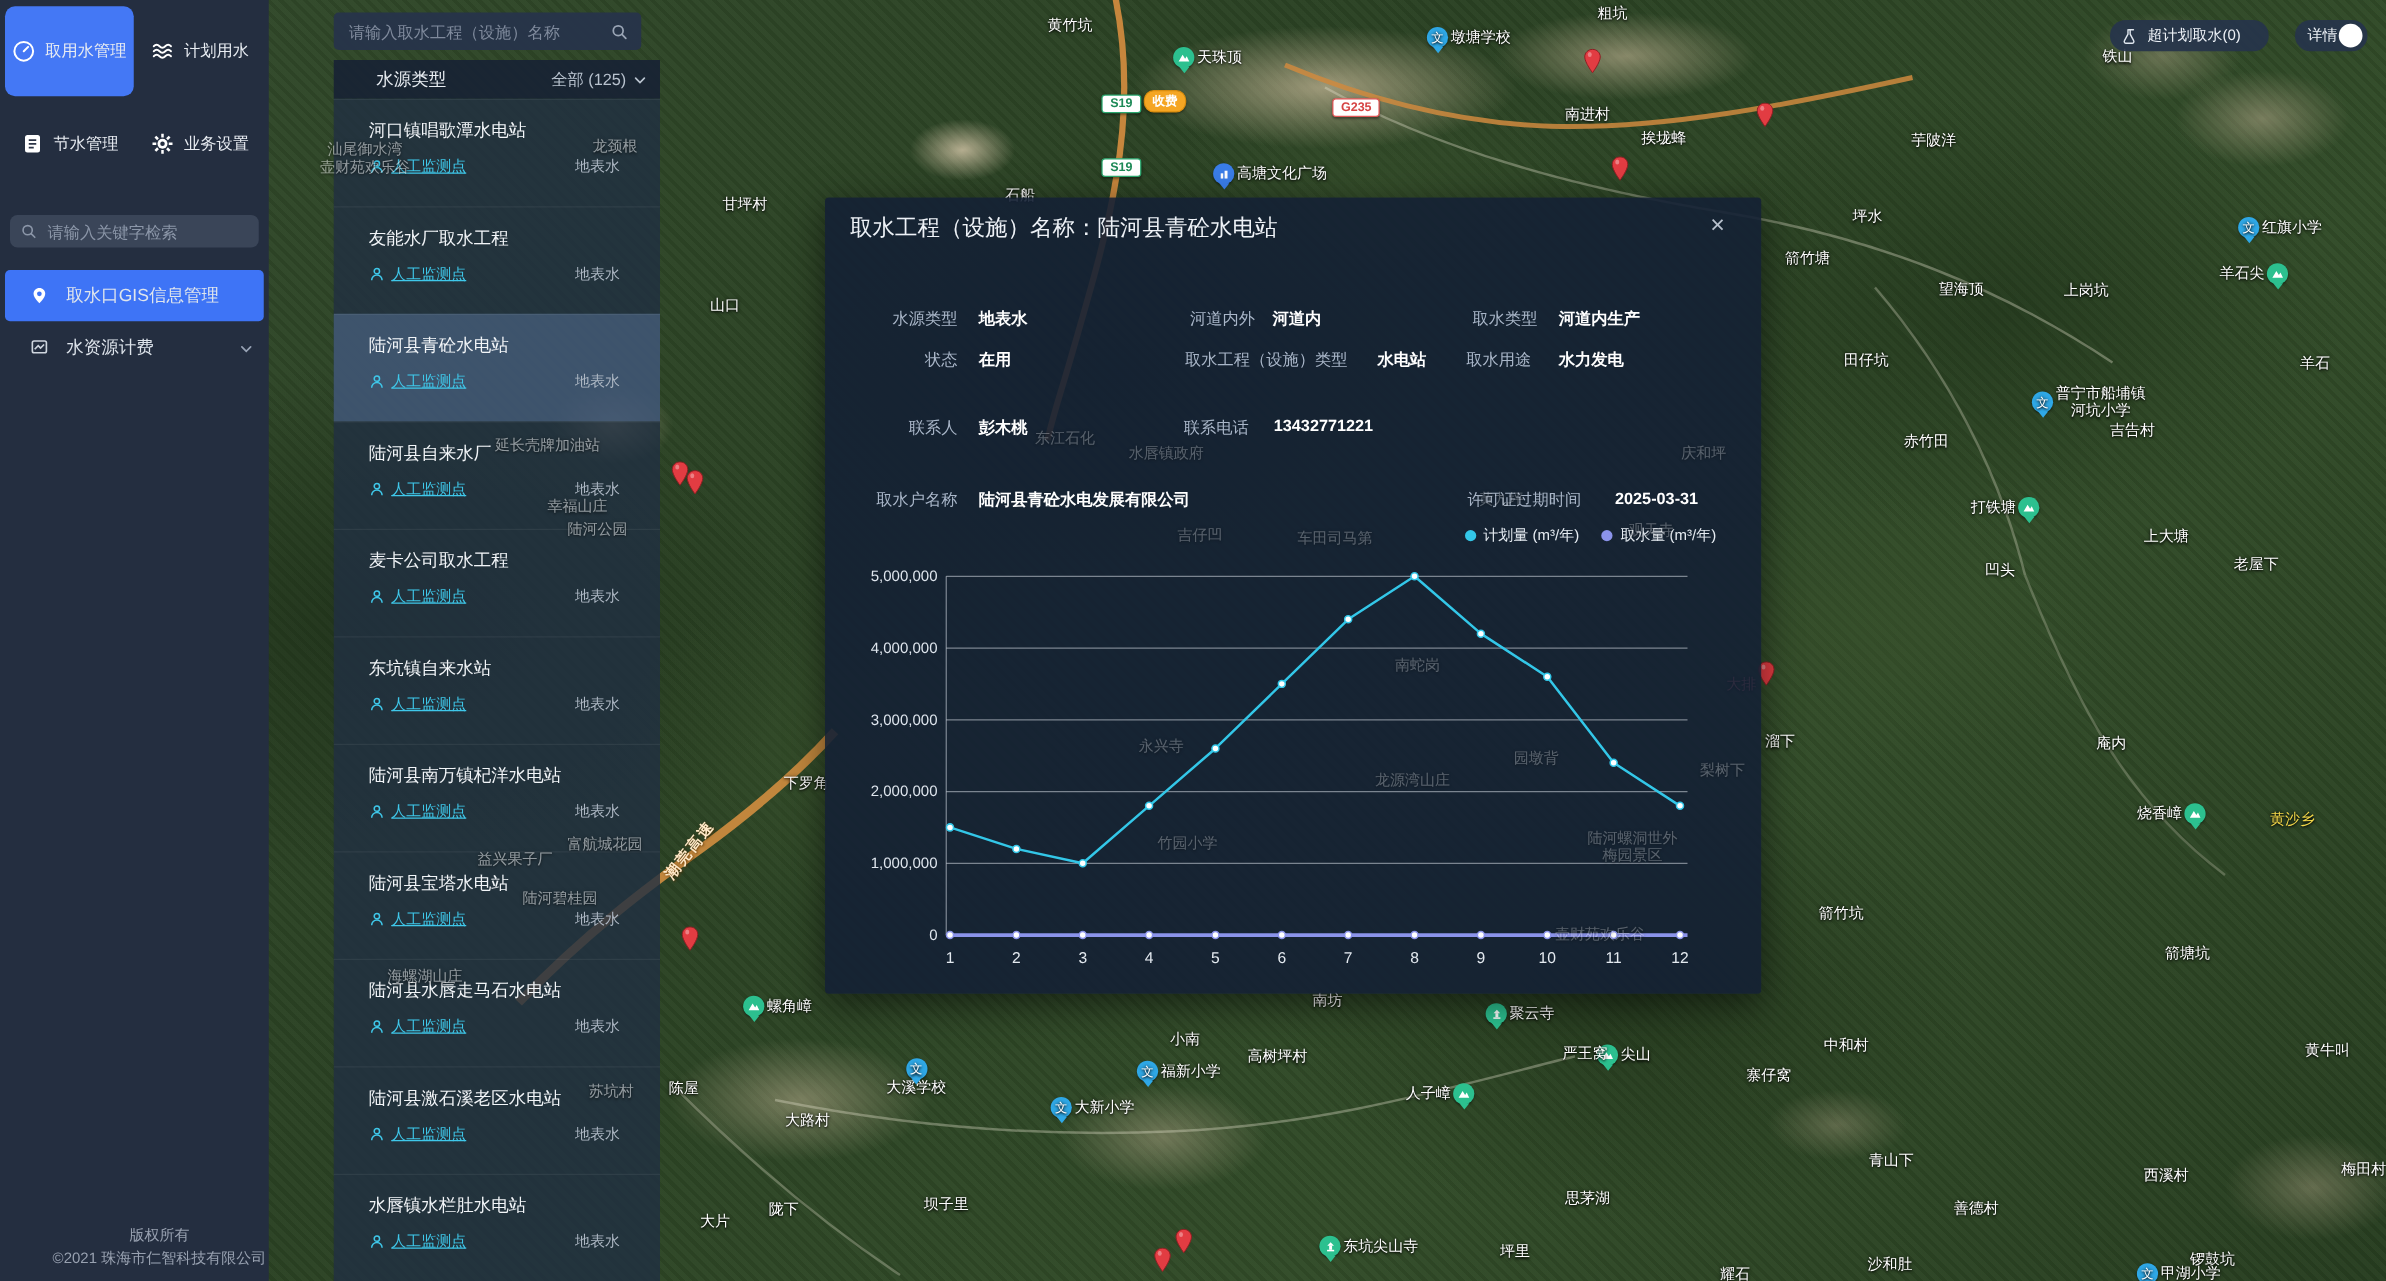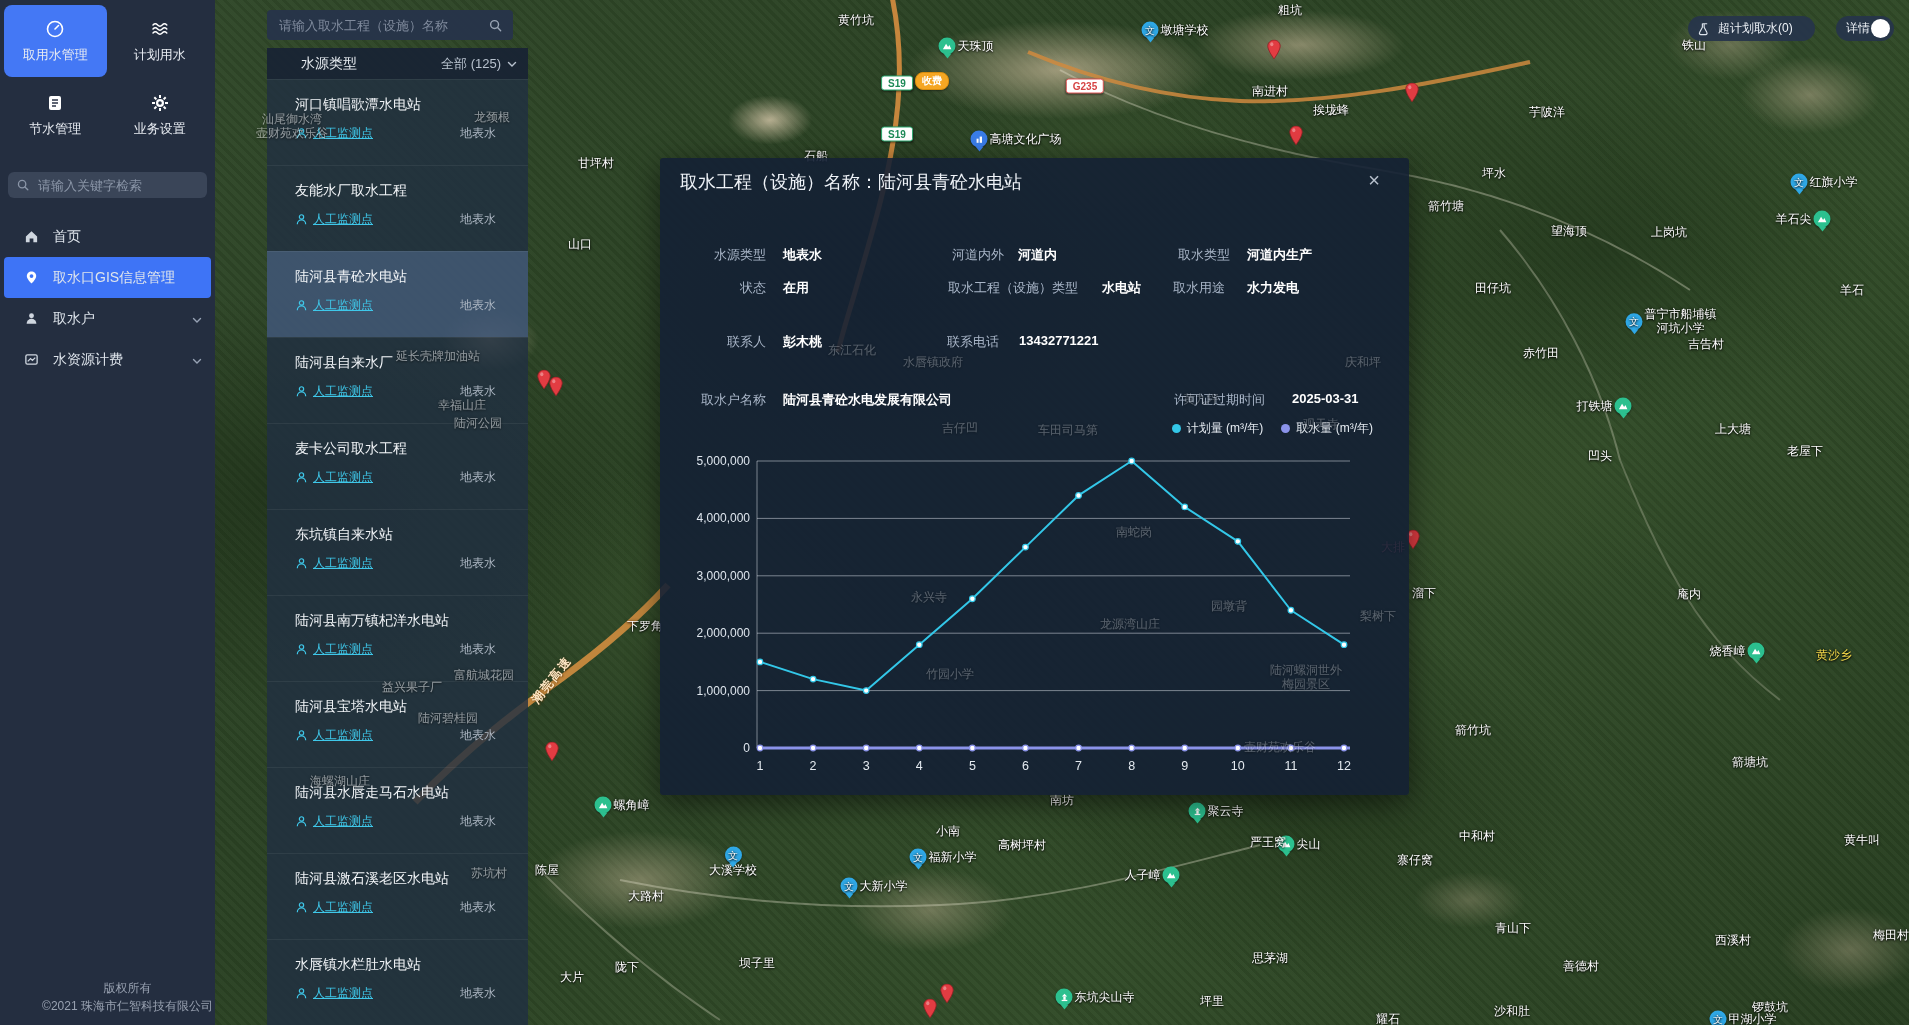--- a/index.html
+++ b/index.html
@@ -51,21 +51,21 @@
   .badge.g{background:#fff;border:1.5px solid #e05555;color:#d64444;}
   .badge.toll{background:#f5a623;border:1px solid #d88c0e;color:#fff;border-radius:8px;}
   .hwy{position:absolute;transform:translate(-50%,-50%) rotate(-52deg);color:#ffe9c8;font-size:12px;font-weight:bold;
        letter-spacing:2px;text-shadow:0 1px 2px rgba(90,50,0,.9);pointer-events:none;}
   #bleed{position:absolute;inset:0;pointer-events:none;z-index:6;}
   #bleed .ml.d1{opacity:.5;}
   #bleed .ml.d2{opacity:.28;}
   
   .sidebar{position:absolute;left:0;top:0;width:215px;height:1025px;background:#242e40;z-index:8;}
   .tiles{position:absolute;left:4px;top:5px;width:207px;display:grid;grid-template-columns:1fr 1fr;gap:2px;}
-  .tile{height:72px;border-radius:8px;display:flex;flex-direction:column;align-items:center;justify-content:center;
+  .tile{height:72px;border-radius:8px;display:flex;flex-direction:row;align-items:center;justify-content:center;
         gap:7px;color:#e8ecf2;font-size:13px;cursor:pointer;}
   .tile.active{background:#4478f5;}
   .tile svg{width:20px;height:20px;}
   .s-search{position:absolute;left:8px;top:172px;width:199px;height:26px;background:#3a4558;border-radius:6px;
         display:flex;align-items:center;padding:0 8px;box-sizing:border-box;gap:6px;}
   .s-search svg{width:14px;height:14px;flex:0 0 auto;}
   .s-search input{background:transparent;border:none;outline:none;color:#cfd6df;font-size:13px;width:100%;
         font-family:inherit;}
   .s-search input::placeholder{color:#8b96a8;}
   .menu{position:absolute;left:0;top:216px;width:215px;}
@@ -743,48 +743,28 @@
         </div>
       </div>
     <div class="s-search">
       <svg viewBox="0 0 16 16">
           <circle cx="7" cy="7" r="4.2" fill="none" stroke="#8b96a8" stroke-width="1.5"></circle>
           <path d="M10.2 10.2 L13.5 13.5" stroke="#8b96a8" stroke-width="1.5" stroke-linecap="round"></path>
         </svg>
       <input placeholder="请输入关键字检索" style="">
     </div>
     <nav class="menu" id="menu">
-        <div class="mrow">
-          <span class="mi">
-            <svg viewBox="0 0 16 16">
-              <path d="M2 8 L8 2.5 L14 8 V14 H10 V10 H6 V14 H2 Z" fill="#cfd6df"></path>
-            </svg>
-          </span>
-          <span class="lbl">首页</span>
-        </div>
         <div class="mrow active">
           <span class="mi">
             <svg viewBox="0 0 16 16">
               <path d="M8 1.5 C5.2 1.5 3 3.7 3 6.5 c0 3.5 5 8 5 8 s5 -4.5 5 -8 C13 3.7 10.8 1.5 8 1.5 z" fill="#fff"></path>
               <circle cx="8" cy="6.5" r="2" fill="#3e74f6"></circle>
             </svg>
           </span>
           <span class="lbl">取水口GIS信息管理</span>
-        </div>
-        <div class="mrow">
-          <span class="mi">
-            <svg viewBox="0 0 16 16">
-              <circle cx="8" cy="5" r="2.6" fill="#cfd6df"></circle>
-              <path d="M2.8 13.5 a5.2 5.2 0 0 1 10.4 0 z" fill="#cfd6df"></path>
-            </svg>
-          </span>
-          <span class="lbl">取水户</span>
-          <span class="cv"><svg viewBox="0 0 12 12">
-              <path d="M2.5 4.5 L6 8 L9.5 4.5" fill="none" stroke="#97a2b4" stroke-width="1.4" stroke-linecap="round"></path>
-            </svg></span>
         </div>
         <div class="mrow">
           <span class="mi">
             <svg viewBox="0 0 16 16">
               <rect x="2" y="3" width="12" height="10" rx="1.5" fill="none" stroke="#cfd6df" stroke-width="1.4"></rect>
               <path d="M4 10 l3 -3 2 2 3 -3" fill="none" stroke="#cfd6df" stroke-width="1.4"></path>
             </svg>
           </span>
           <span class="lbl">水资源计费</span>
           <span class="cv"><svg viewBox="0 0 12 12">

